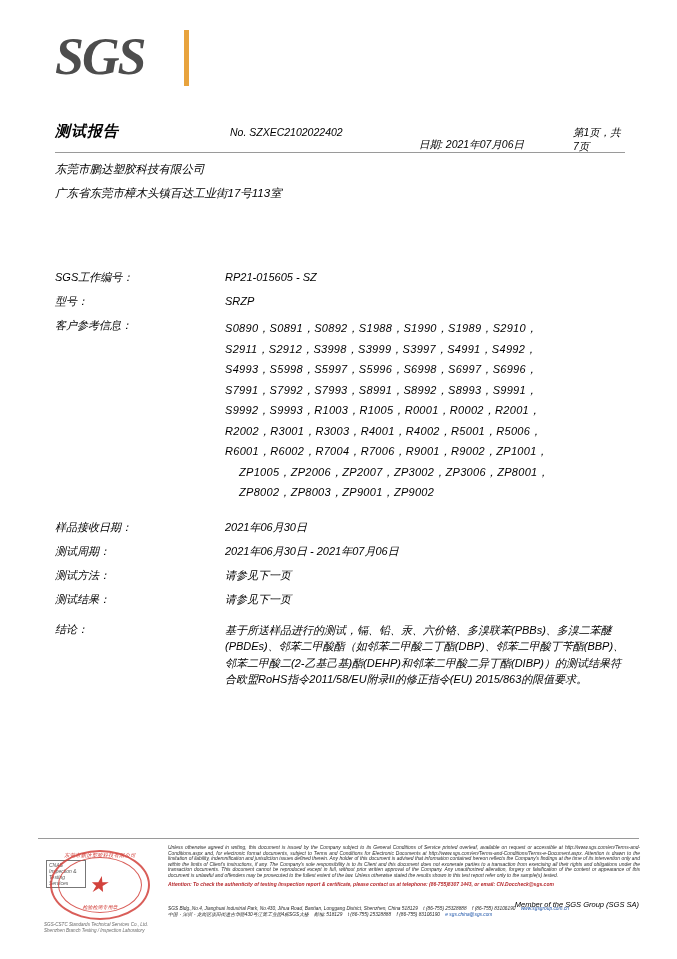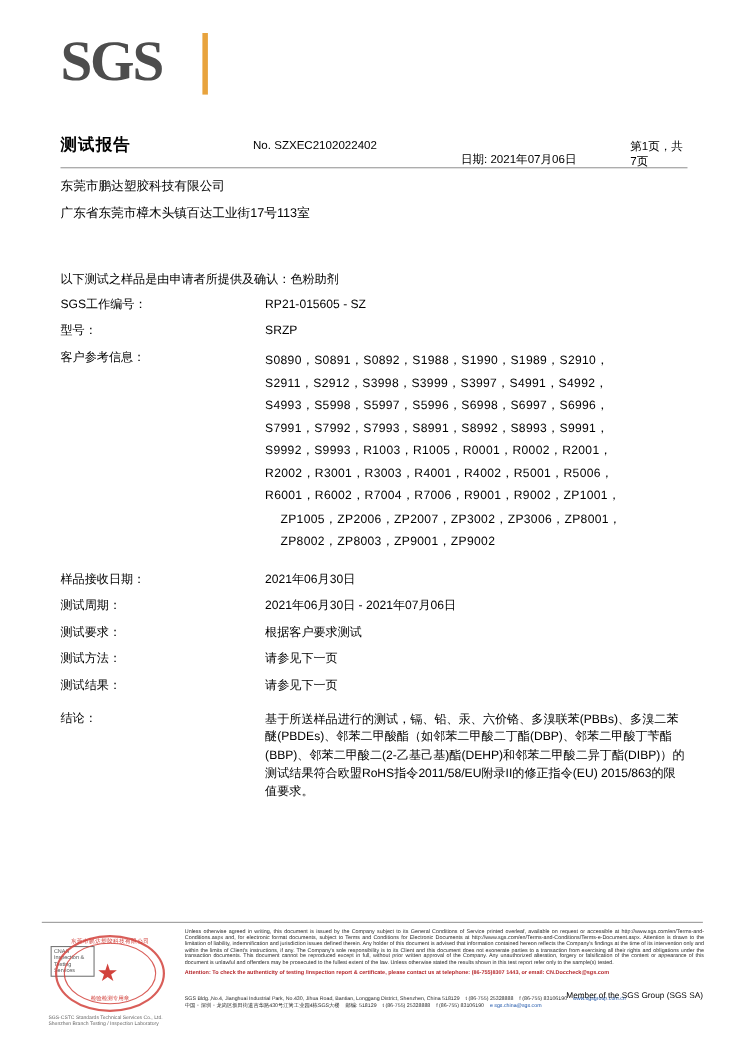--- a/index.html
+++ b/index.html
@@ -13,20 +13,21 @@
     font-family: "Liberation Sans", sans-serif;
     color: #1a1a1a;
     position: relative;
     overflow: hidden;
   }
   .page {
     position: relative;
     width: 550px;
     height: 959px;
     box-sizing: border-box;
+    font-style: italic;
   }
 
   
   .logo-block {
     position: absolute;
     left: 55px;
     top: 28px;
     width: 140px;
     height: 62px;
   }
@@ -135,21 +136,20 @@
     margin-bottom: 9px;
   }
   .field-label {
     width: 170px;
     flex: 0 0 170px;
     line-height: 15px;
   }
   .field-value {
     flex: 1;
     line-height: 15px;
-    margin-left: 16px;
   }
   .ref-lines .ref-line {
     line-height: 20.5px;
     letter-spacing: 0.3px;
     white-space: pre;
   }
   .ref-lines .ref-line.indented {
     padding-left: 14px;
   }
   .conclusion-text {
@@ -302,21 +302,20 @@
     <div class="report-title">测试报告</div>
     <div class="report-no">No. SZXEC2102022402</div>
     <div class="report-date">日期: 2021年07月06日</div>
     <div class="report-page">第1页，共7页</div>
   </div>
   <div class="hr-top"></div>
 
   <div class="company-name">东莞市鹏达塑胶科技有限公司</div>
   <div class="company-addr">广东省东莞市樟木头镇百达工业街17号113室</div>
 
-  <div class="sample-statement">以下测试之样品是由申请者所提供及确认：色粉助剂</div>
 
   <div class="fields">
 
     <div class="field-row">
       <div class="field-label">SGS工作编号：</div>
       <div class="field-value">RP21-015605 - SZ</div>
     </div>
 
     <div class="field-row">
       <div class="field-label">型号：</div>
@@ -343,24 +342,20 @@
     <div class="field-row">
       <div class="field-label">样品接收日期：</div>
       <div class="field-value">2021年06月30日</div>
     </div>
 
     <div class="field-row">
       <div class="field-label">测试周期：</div>
       <div class="field-value">2021年06月30日 - 2021年07月06日</div>
     </div>
 
-    <div class="field-row">
-      <div class="field-label">测试要求：</div>
-      <div class="field-value">根据客户要求测试</div>
-    </div>
 
     <div class="field-row">
       <div class="field-label">测试方法：</div>
       <div class="field-value">请参见下一页</div>
     </div>
 
     <div class="field-row">
       <div class="field-label">测试结果：</div>
       <div class="field-value">请参见下一页</div>
     </div>

